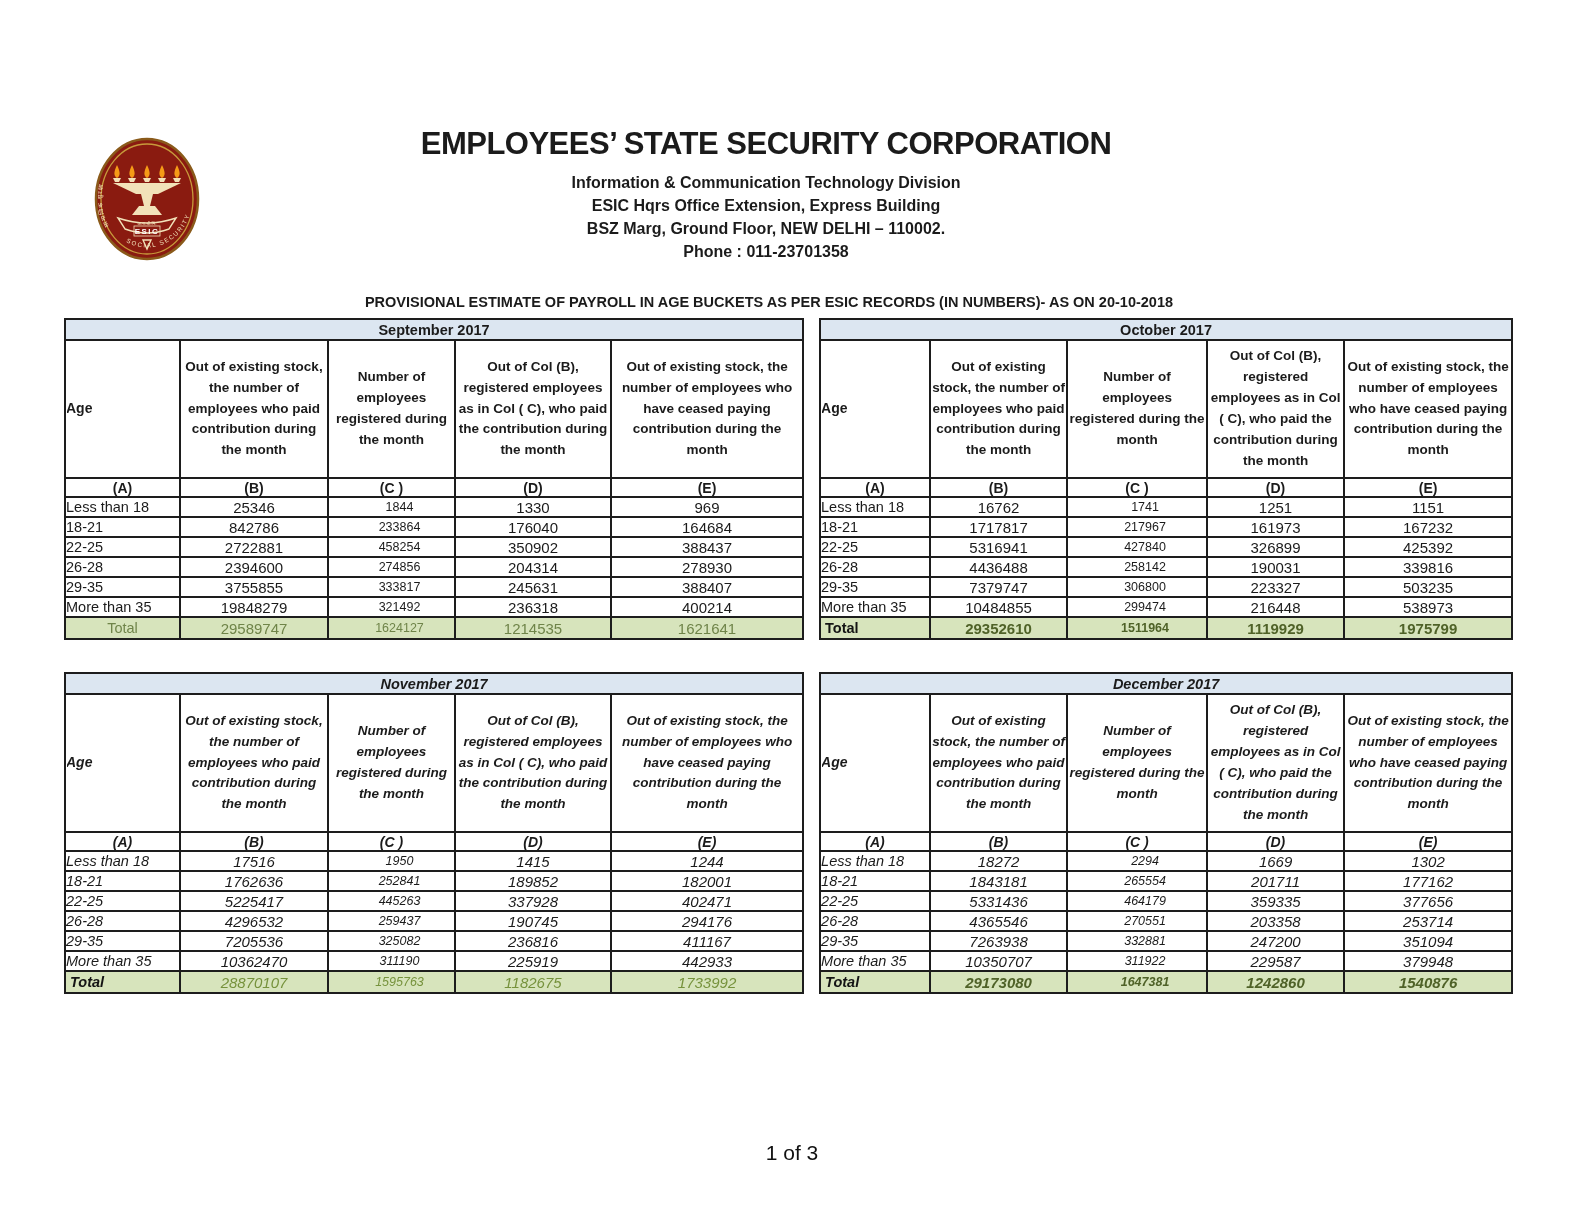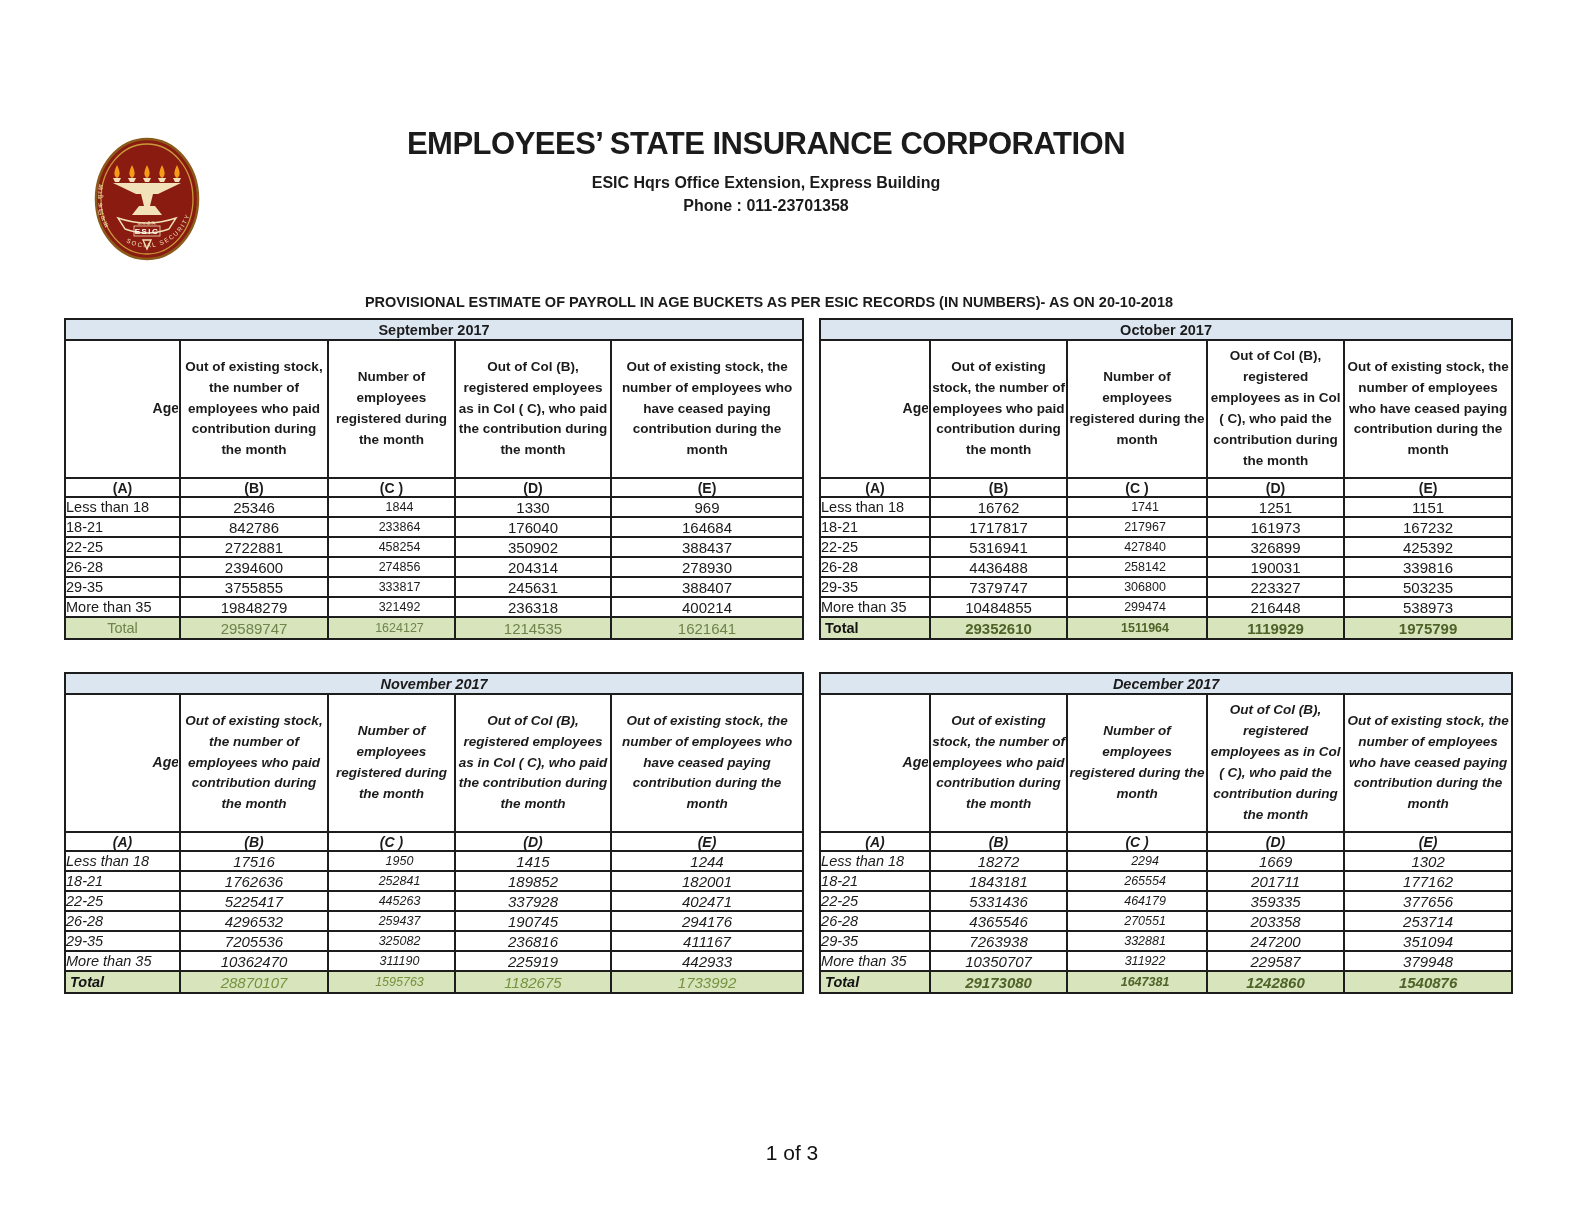--- a/index.html
+++ b/index.html
@@ -17,21 +17,21 @@
                   font-size:14.5px; font-weight:700; }
   
   .tables-row { position:absolute; left:44px; display:flex; gap:15px; align-items:flex-start; }
   .row1 { top:318px; } .row2 { top:672px;font-style:italic; }
   table.mtable { border-collapse:collapse; table-layout:fixed; background:#fff; }
   table.t-left  { width:738px;margin-left:20px; }
   table.t-right { width:692px; }
   .mtable td { border:2px solid #1d1d1d; padding:0; overflow:hidden; vertical-align:middle; }
   .month-cell { background:#dce6f1; text-align:center; font-weight:700; font-size:14.5px; height:19px; }
   .colhead { height:136px; font-size:13.5px; font-weight:700; text-align:center; line-height:1.55; padding:0 2px; }
-  .age-head { text-align:right; padding-left:4px; font-size:14px;border-radius:27px; }
+  .age-head { text-align:left; padding-left:4px; font-size:14px;border-radius:27px; }
   .letter { height:17px; text-align:center; font-weight:700; font-size:14px; }
   .mtable tr.drow { height:20px; }
   .age-cell { text-align:left; padding-left:4px; font-size:14.5px; }
   .val { text-align:center; font-size:15px; }
   .c-col.val { font-size:12.5px;padding-left:16px; }
   .total-row td { background:#d7e4bc; height:20px; }
   .total-label { font-size:14.5px; }
   
   .v-muted .total-label { text-align:center; color:#6f8449; font-weight:400; }
   .v-muted .tval        { color:#6f8449; font-weight:400; }
@@ -94,22 +94,24 @@
     <text x="53" y="98" text-anchor="middle" font-size="8" font-weight="bold" letter-spacing="1.5" fill="#ffffff">ESIC</text>
     <text font-size="6" fill="#F2E2B9" letter-spacing="1">
       <textPath href="#arcL">सामाजिक सुरक्षा</textPath>
     </text>
     <text font-size="6.2" fill="#F2E2B9" letter-spacing="1.6">
       <textPath href="#arcR">SOCIAL SECURITY</textPath>
     </text>
   </svg>
 
   <div class="letterhead">
-    <div class="org-title">EMPLOYEES’ STATE INSURANCE CORPORATION</div>
+    <div class="org-title">EMPLOYEES’ STATE SECURITY CORPORATION</div>
+    <div class="org-line">Information &amp; Communication Technology Division</div>
     <div class="org-line">ESIC Hqrs Office Extension, Express Building</div>
+    <div class="org-line">BSZ Marg, Ground Floor, NEW DELHI – 110002.</div>
     <div class="org-line">Phone : 011-23701358</div>
   </div>
 
   <div class="report-title">PROVISIONAL ESTIMATE OF PAYROLL IN AGE BUCKETS AS PER ESIC RECORDS (IN NUMBERS)- AS ON 20-10-2018</div>
 
   <div class="tables-row row1">
     <div>
         <table class="mtable t-left v-muted">
           <colgroup>
             <col style="width: 115px;">

